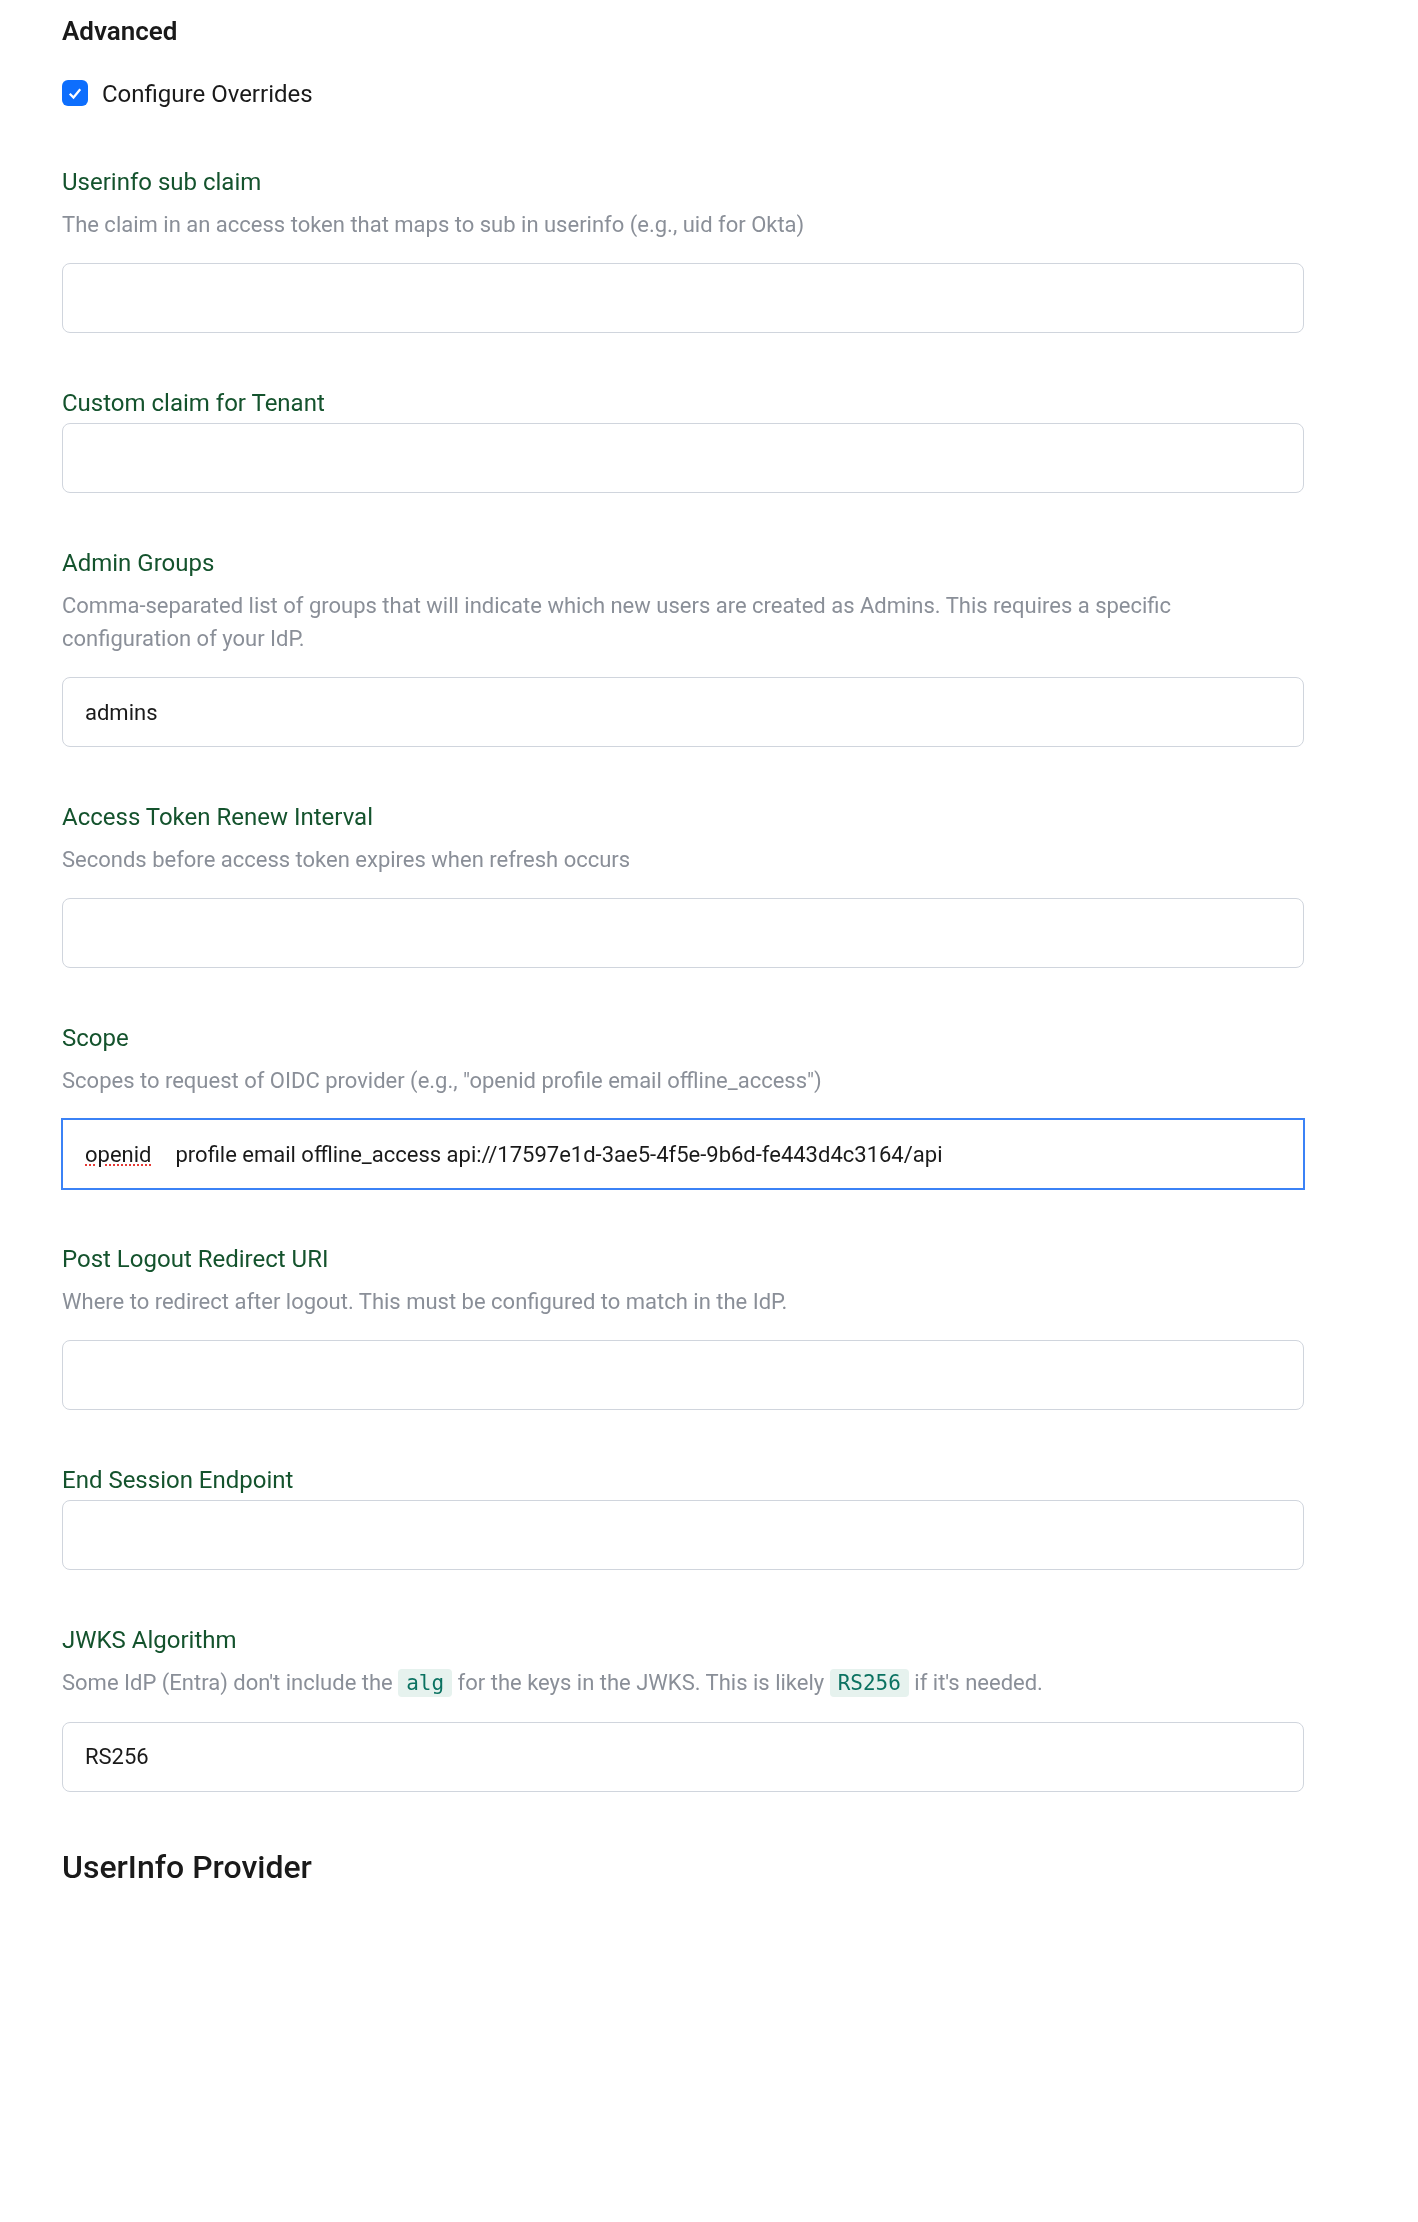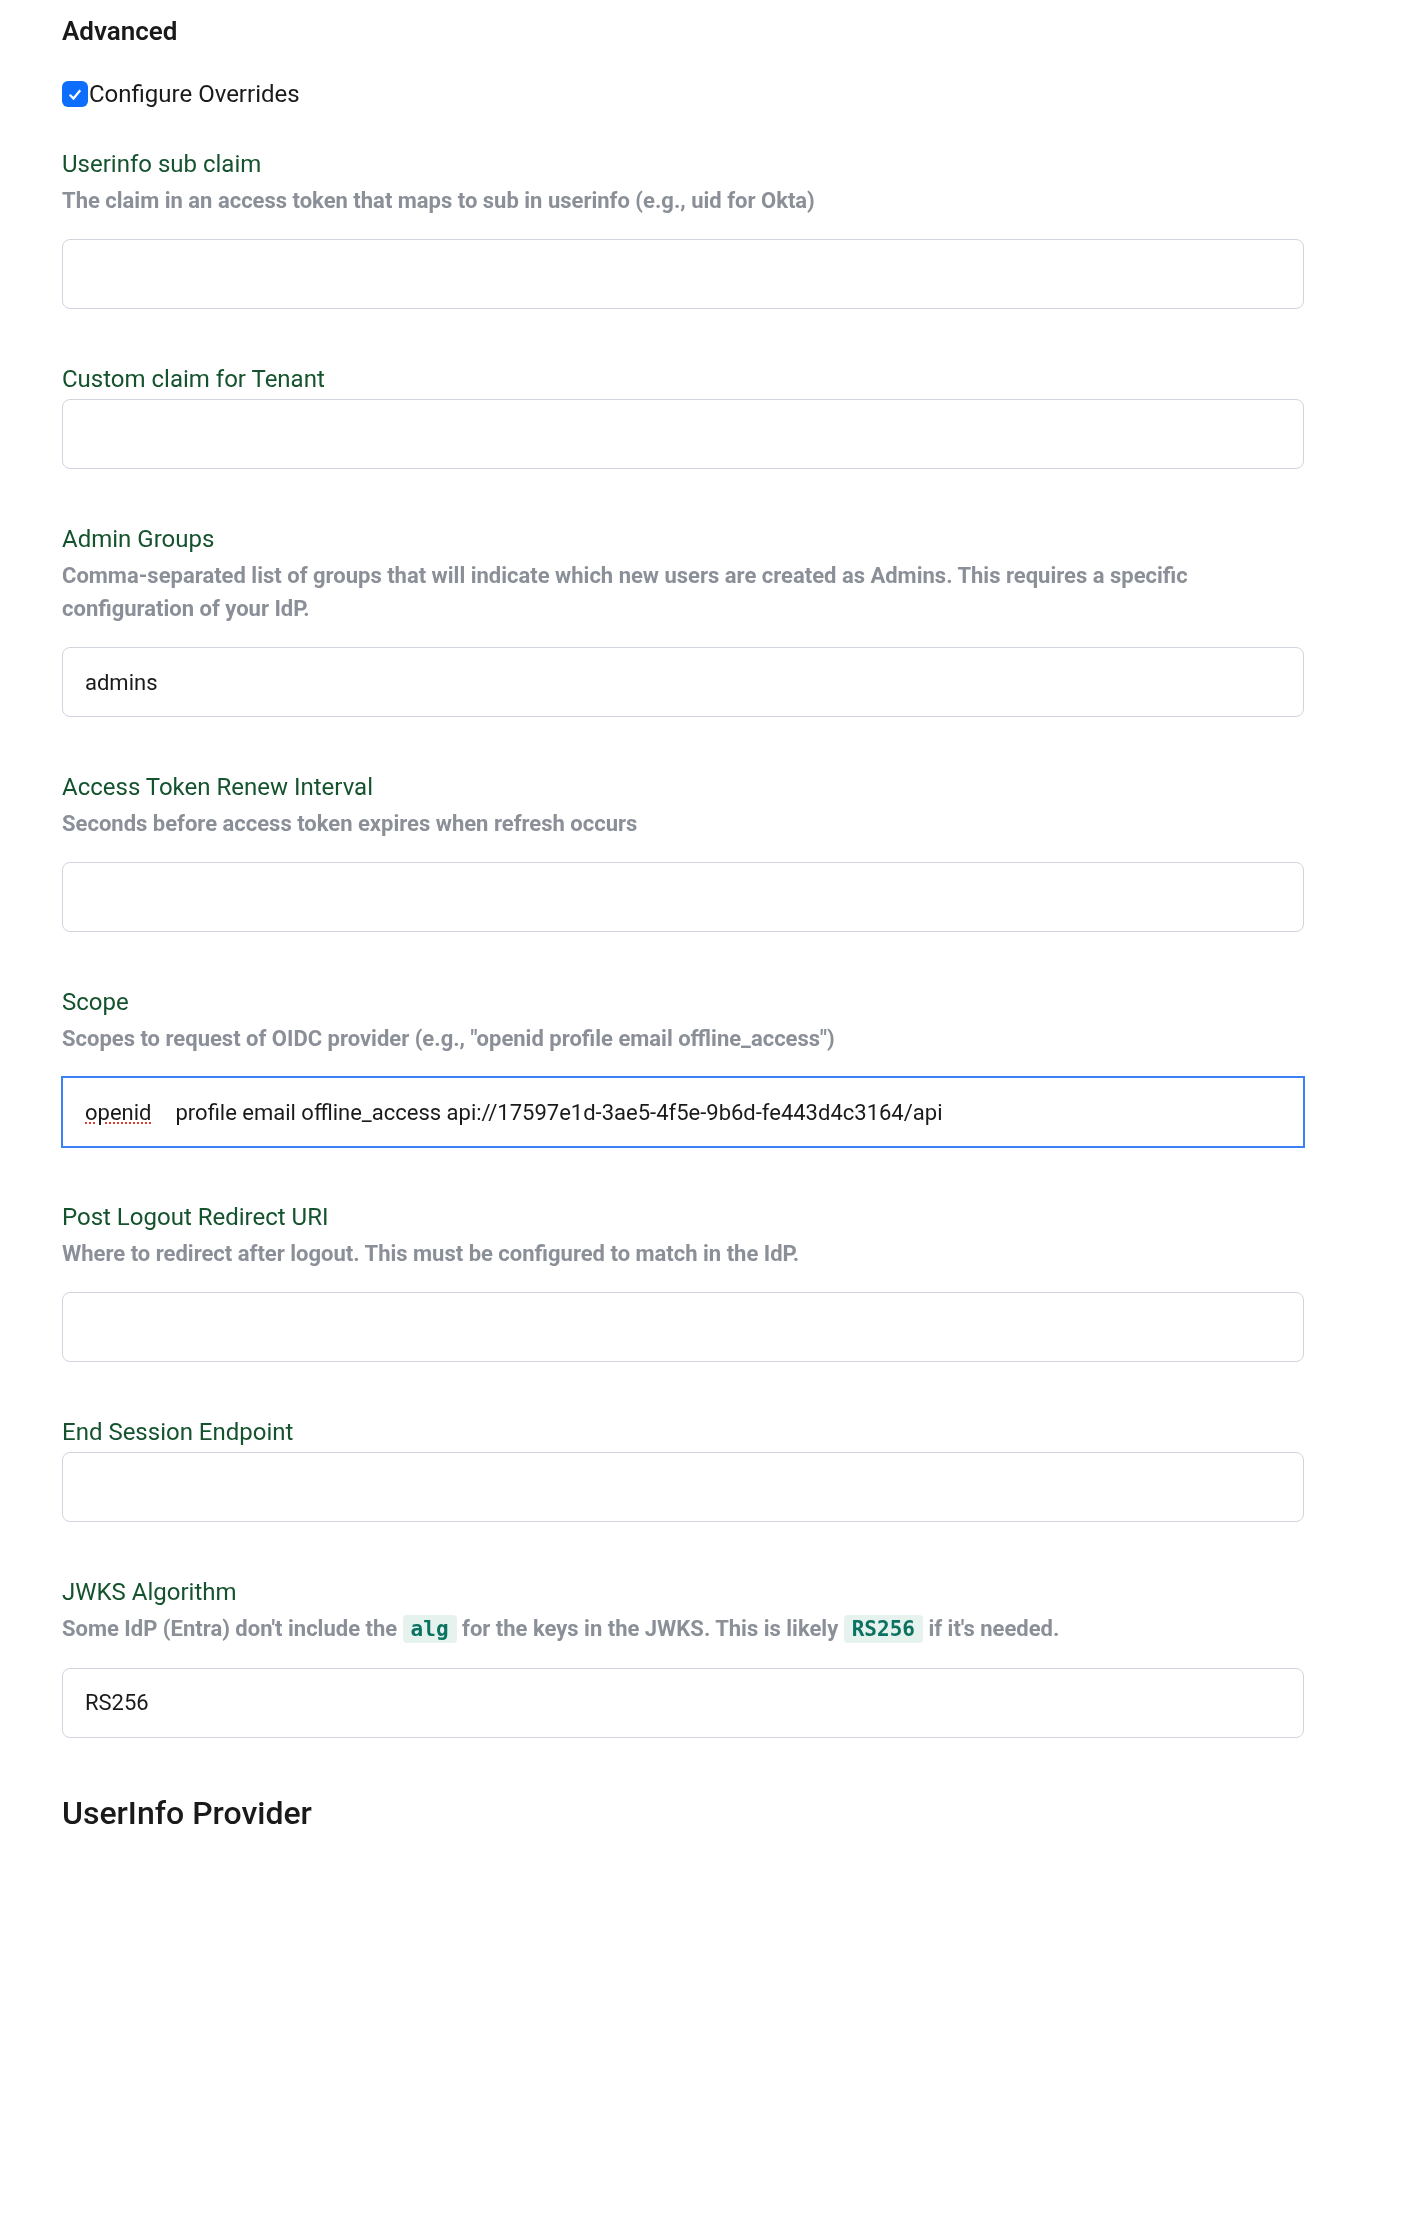--- a/index.html
+++ b/index.html
@@ -31,23 +31,22 @@
       background: transparent;
     }
     h2.section-title {
       font-size: 26px;
       font-weight: 600;
       color: #1a1a1a;
       margin-bottom: 34px;
     }
     .checkbox-row {
       display: flex;
-      align-items: center;
-      gap: 1px;
-      margin-bottom: 42px;
+      gap: 14px;
+      margin-bottom: 60px;
     }
     .checkbox {
       width: 26px;
       height: 26px;
       border-radius: 6px;
       background: #0d6efd;
       display: flex;
       align-items: center;
       justify-content: center;
       cursor: pointer;
@@ -69,24 +68,25 @@
       margin-bottom: 56px;
     }
     .field-label {
       font-size: 24px;
       font-weight: 400;
       color: #14532d;
       margin-bottom: 6px;
     }
     .field-desc {
       font-size: 22px;
-      font-weight: 700;
+      font-weight: 400;
       color: #8a8f98;
       line-height: 1.5;
       margin-bottom: 22px;
+      margin-top: 12px;
     }
     .field-input {
       width: 100%;
       height: 70px;
       border: 1px solid #d0d5dd;
       border-radius: 8px;
       padding: 0 22px;
       font-size: 22px;
       font-family: inherit;
       color: #1a1a1a;

